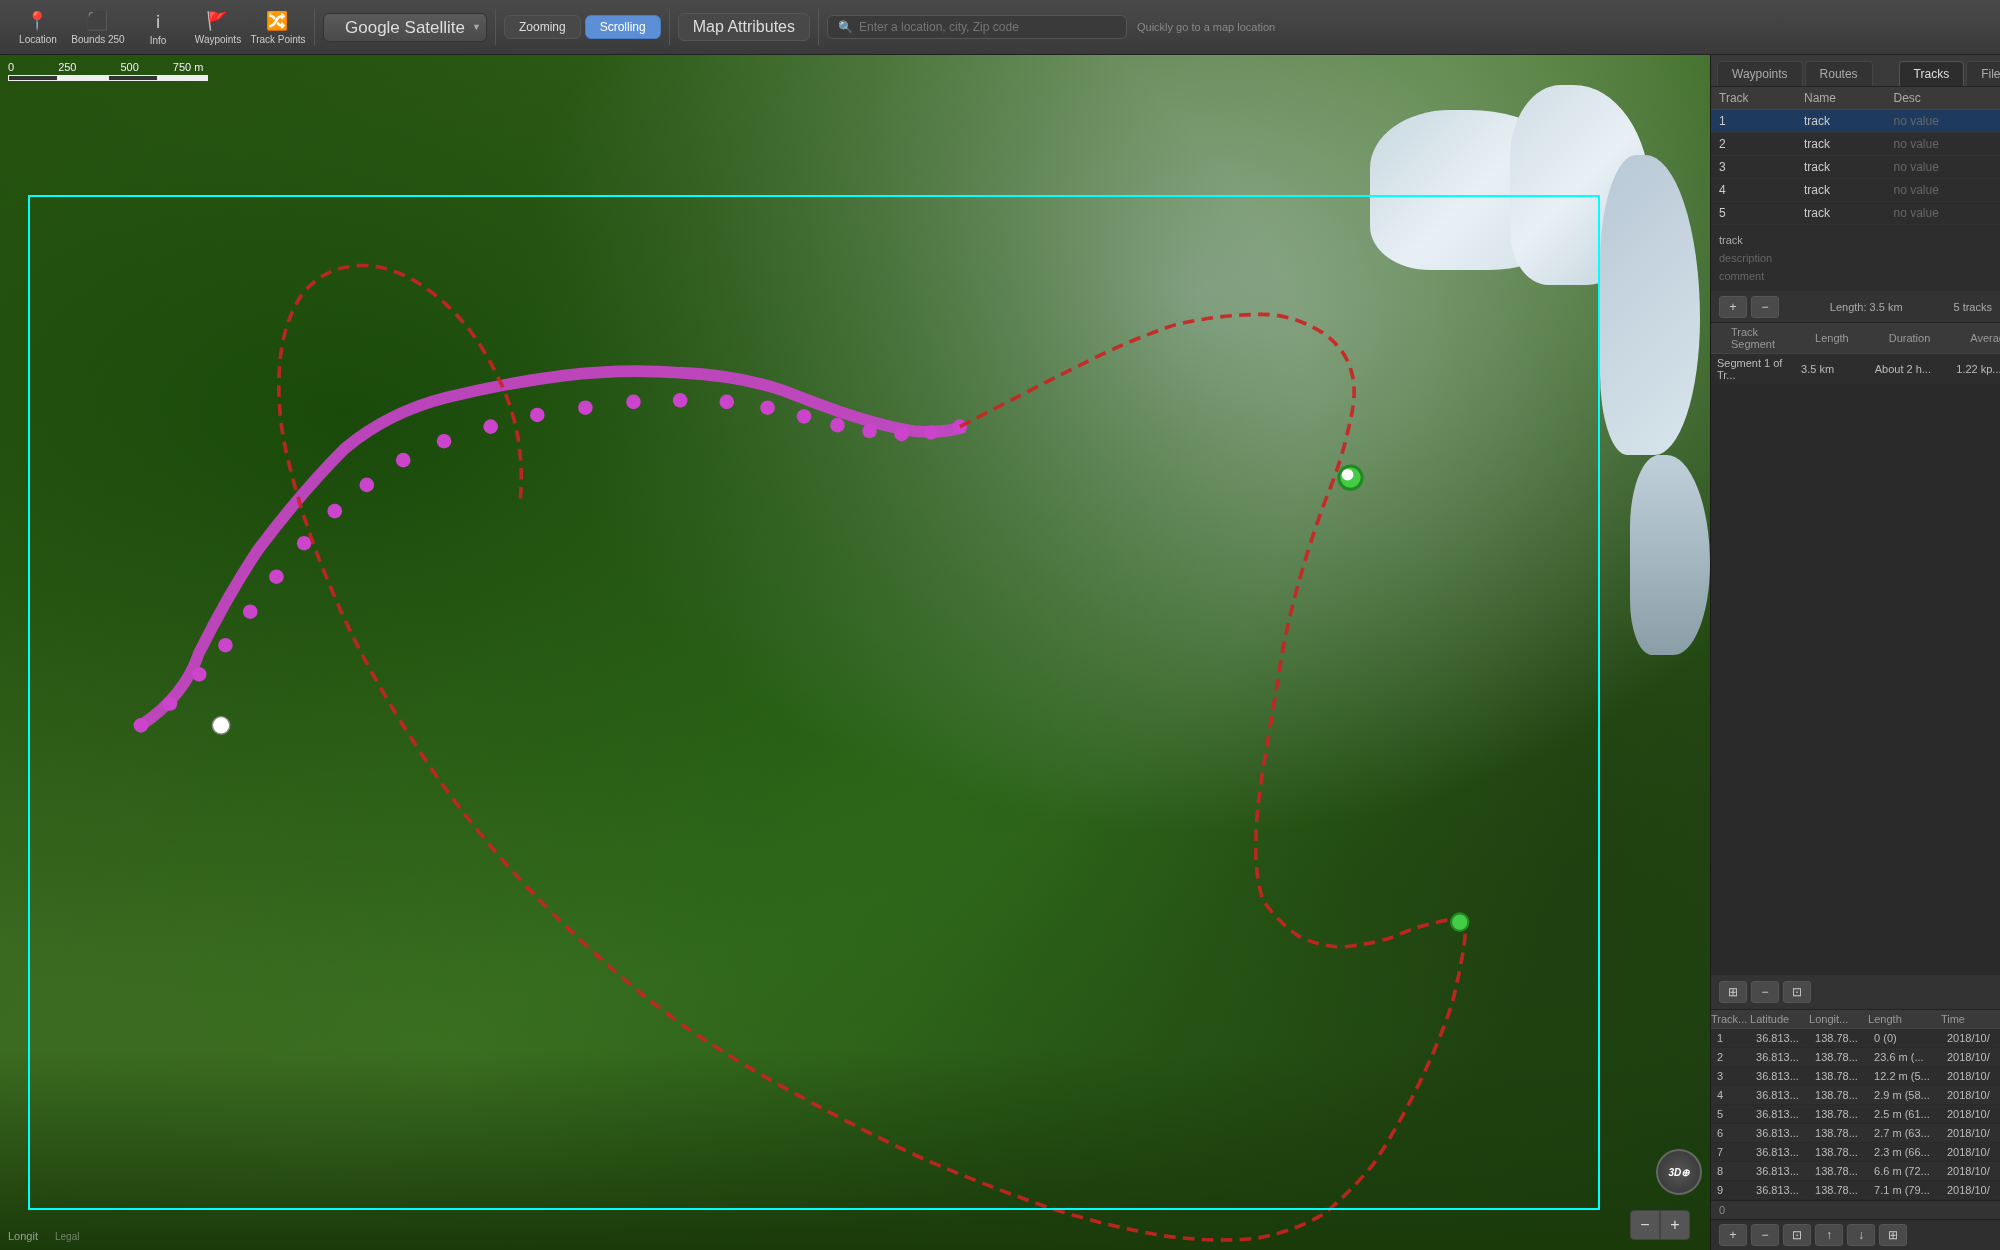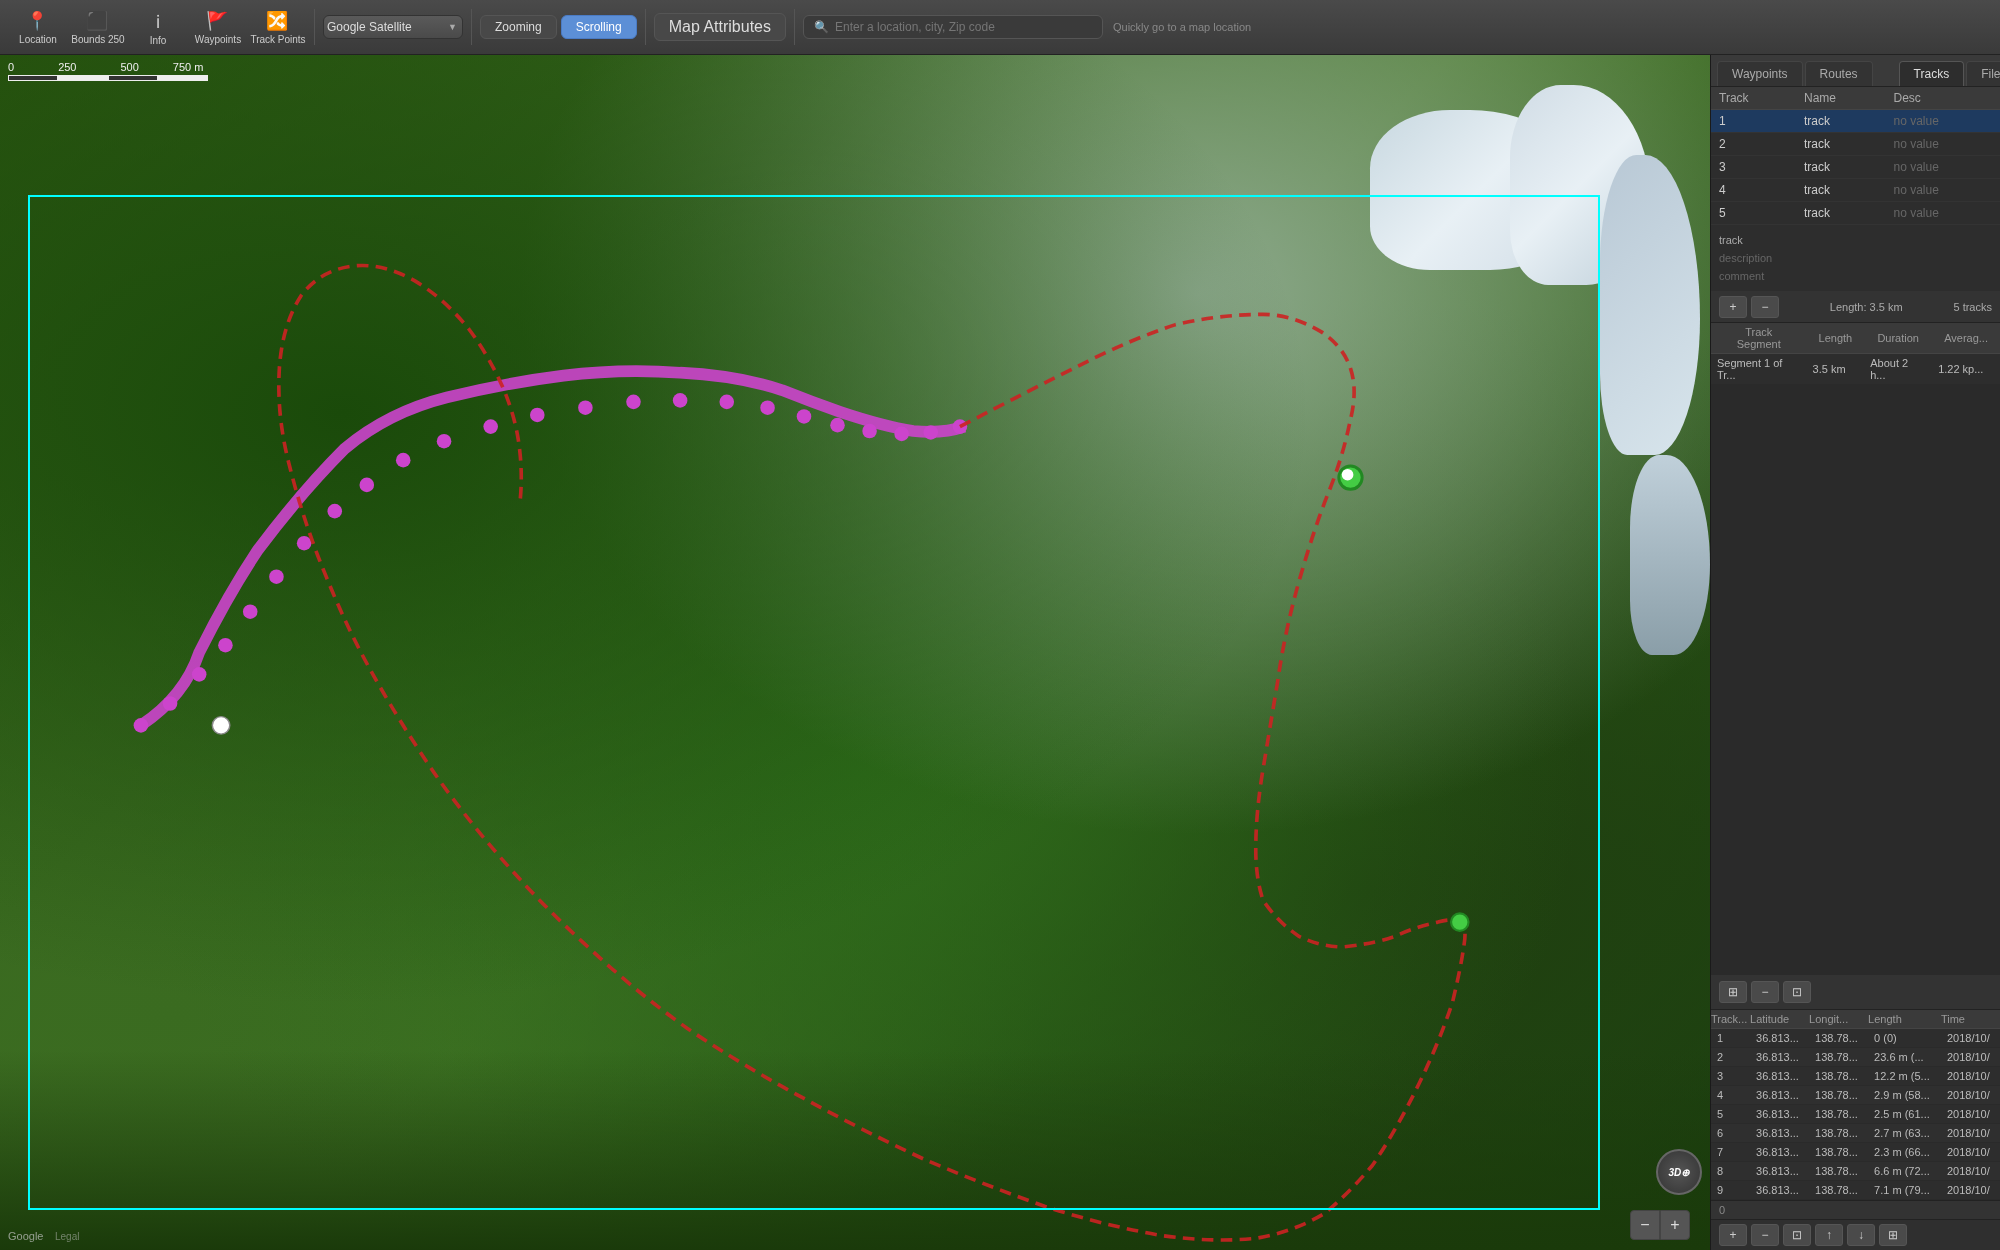--- a/index.html
+++ b/index.html
@@ -15,21 +15,21 @@
     .toolbar-btn {
       display: flex; flex-direction: column; align-items: center; justify-content: center;
       width: 56px; height: 46px; cursor: pointer; border-radius: 6px;
       color: #ccc; font-size: 10px; gap: 2px;
     }
     .toolbar-icon { font-size: 18px; }
     .toolbar-divider { width: 1px; height: 36px; background: #555; margin: 0 4px; }
     .map-type-select {
       background: linear-gradient(to bottom, #5a5a5a, #4a4a4a);
       border: 1px solid #333; border-radius: 6px; color: #ddd;
-      padding: 4px 20px 4px 3px; font-size: 12px; cursor: pointer;
+      padding: 4px 20px 4px 21px; font-size: 17px; cursor: pointer;
       appearance: none; -webkit-appearance: none; min-width: 140px;
       position: relative;
     }
     .map-type-wrapper { position: relative; display: inline-block; }
     .map-type-wrapper::after { content: "▼"; position: absolute; right: 6px; top: 50%; transform: translateY(-50%); font-size: 9px; color: #aaa; pointer-events: none; }
     .mode-btn {
       padding: 4px 14px; border-radius: 6px; cursor: pointer; font-size: 12px; font-weight: 500;
       border: 1px solid #555; color: #ddd; background: #484848;
     }
     .mode-btn.active { background: #5c8fd6; border-color: #4a7bc4; color: white; text-align: right; }
@@ -143,22 +143,22 @@
     .tracks-table tr.selected td { background: #1e3a5f; }
 
     
     .track-detail-section {
       padding: 6px 8px; border-bottom: 1px solid #333;
     }
 
     
     .segment-table { width: 100%; border-collapse: collapse; font-size: 11px; }
     .segment-table th {
-      background: #3a3a3a; color: #999; text-align: center;
-      padding: 3px 12px; border-bottom: 1px solid #444; font-weight: normal;
+      background: #3a3a3a; color: #999; text-align: left;
+      padding: 3px 20px; border-bottom: 1px solid #444; font-weight: normal;
     }
     .segment-table td { padding: 3px 6px; border-bottom: 1px solid #2a2a2a; color: #bbb; }
 
     
     .panel-controls {
       display: flex; gap: 4px; padding: 6px 8px; background: #333; border-bottom: 1px solid #222;
     }
     .ctrl-btn {
       width: 28px; height: 22px; background: #4a4a4a; border: 1px solid #555;
       border-radius: 3px; color: #ccc; font-size: 12px; cursor: pointer;
@@ -312,21 +312,21 @@
         <span style="margin-left:30px;">750 m</span>
       </div>
       <div class="map-scale-bar">
         <div class="map-scale-seg b"></div>
         <div class="map-scale-seg w"></div>
         <div class="map-scale-seg b"></div>
         <div class="map-scale-seg w"></div>
       </div>
     </div>
 
-    <div class="google-label">Google</div>
+    <div class="google-label">Longit</div>
     <div class="legal-label">Legal</div>
 
     <div class="compass" style="bottom:55px; right:8px; position:absolute; width:46px; height:46px;font-style:italic;">
       <span style="font-size:10px;">3D⊕</span>
     </div>
 
     <div class="zoom-controls">
       <button class="zoom-btn">−</button>
       <button class="zoom-btn">+</button>
     </div>

